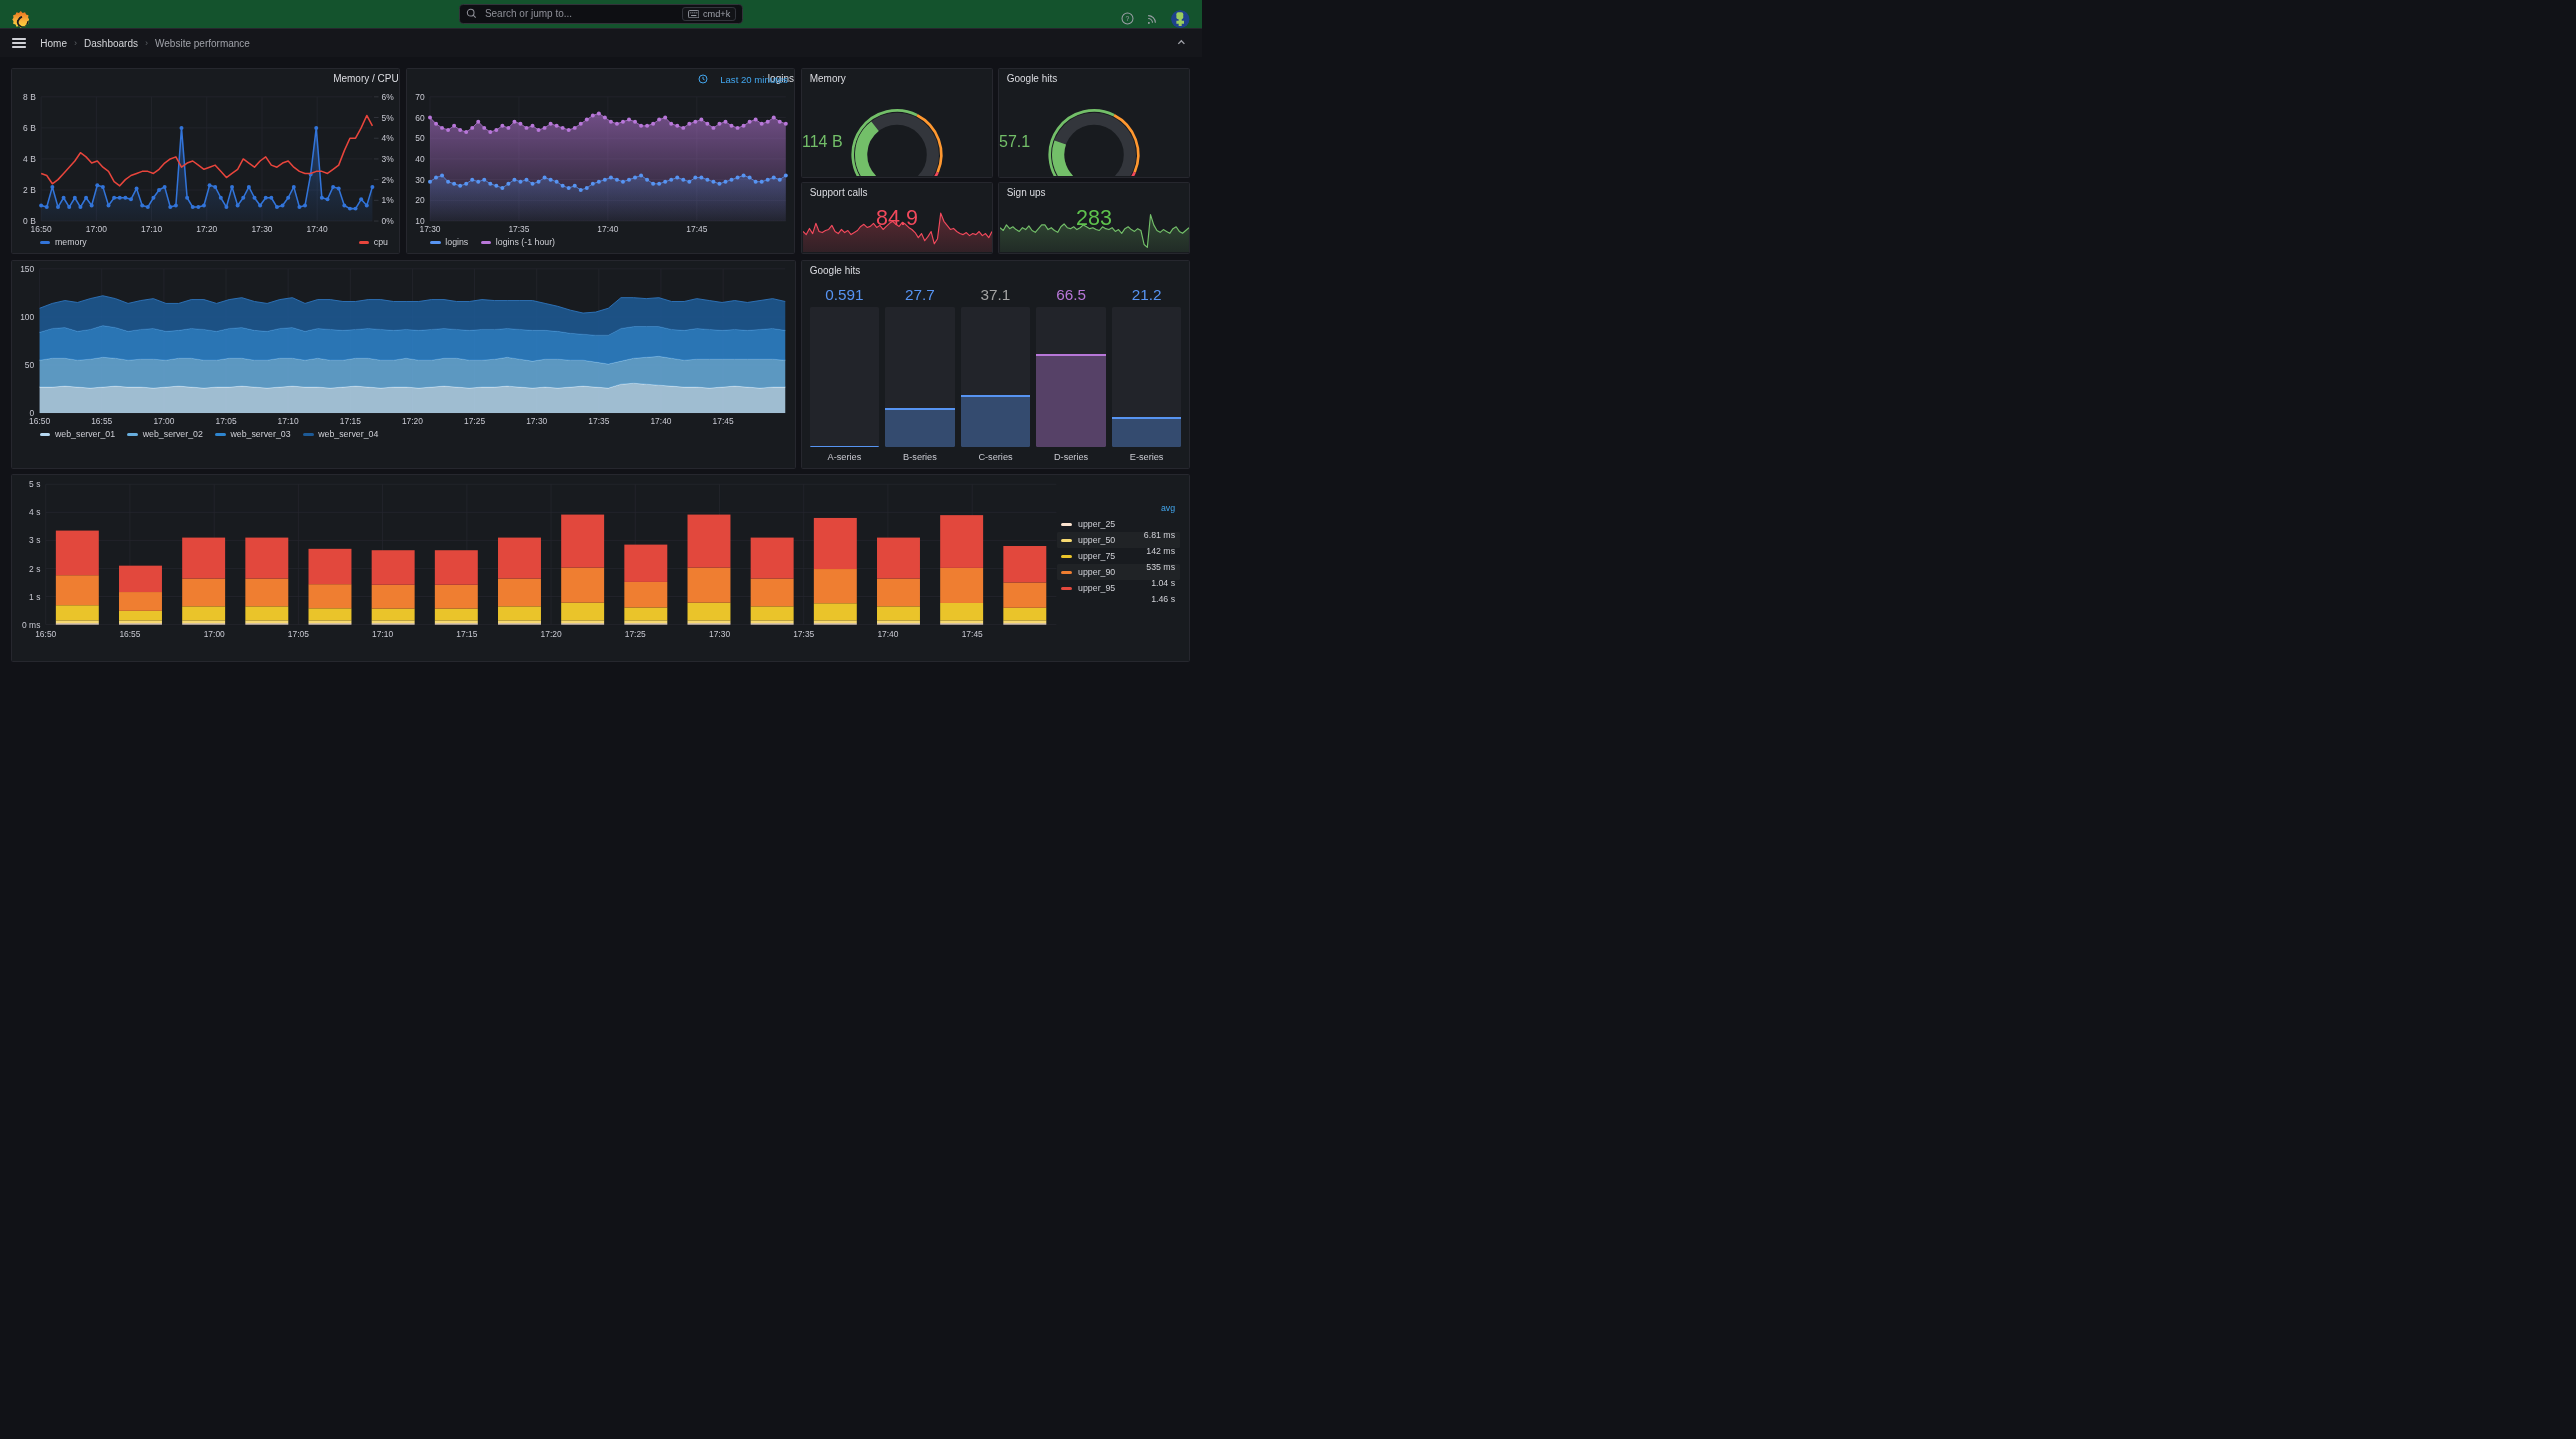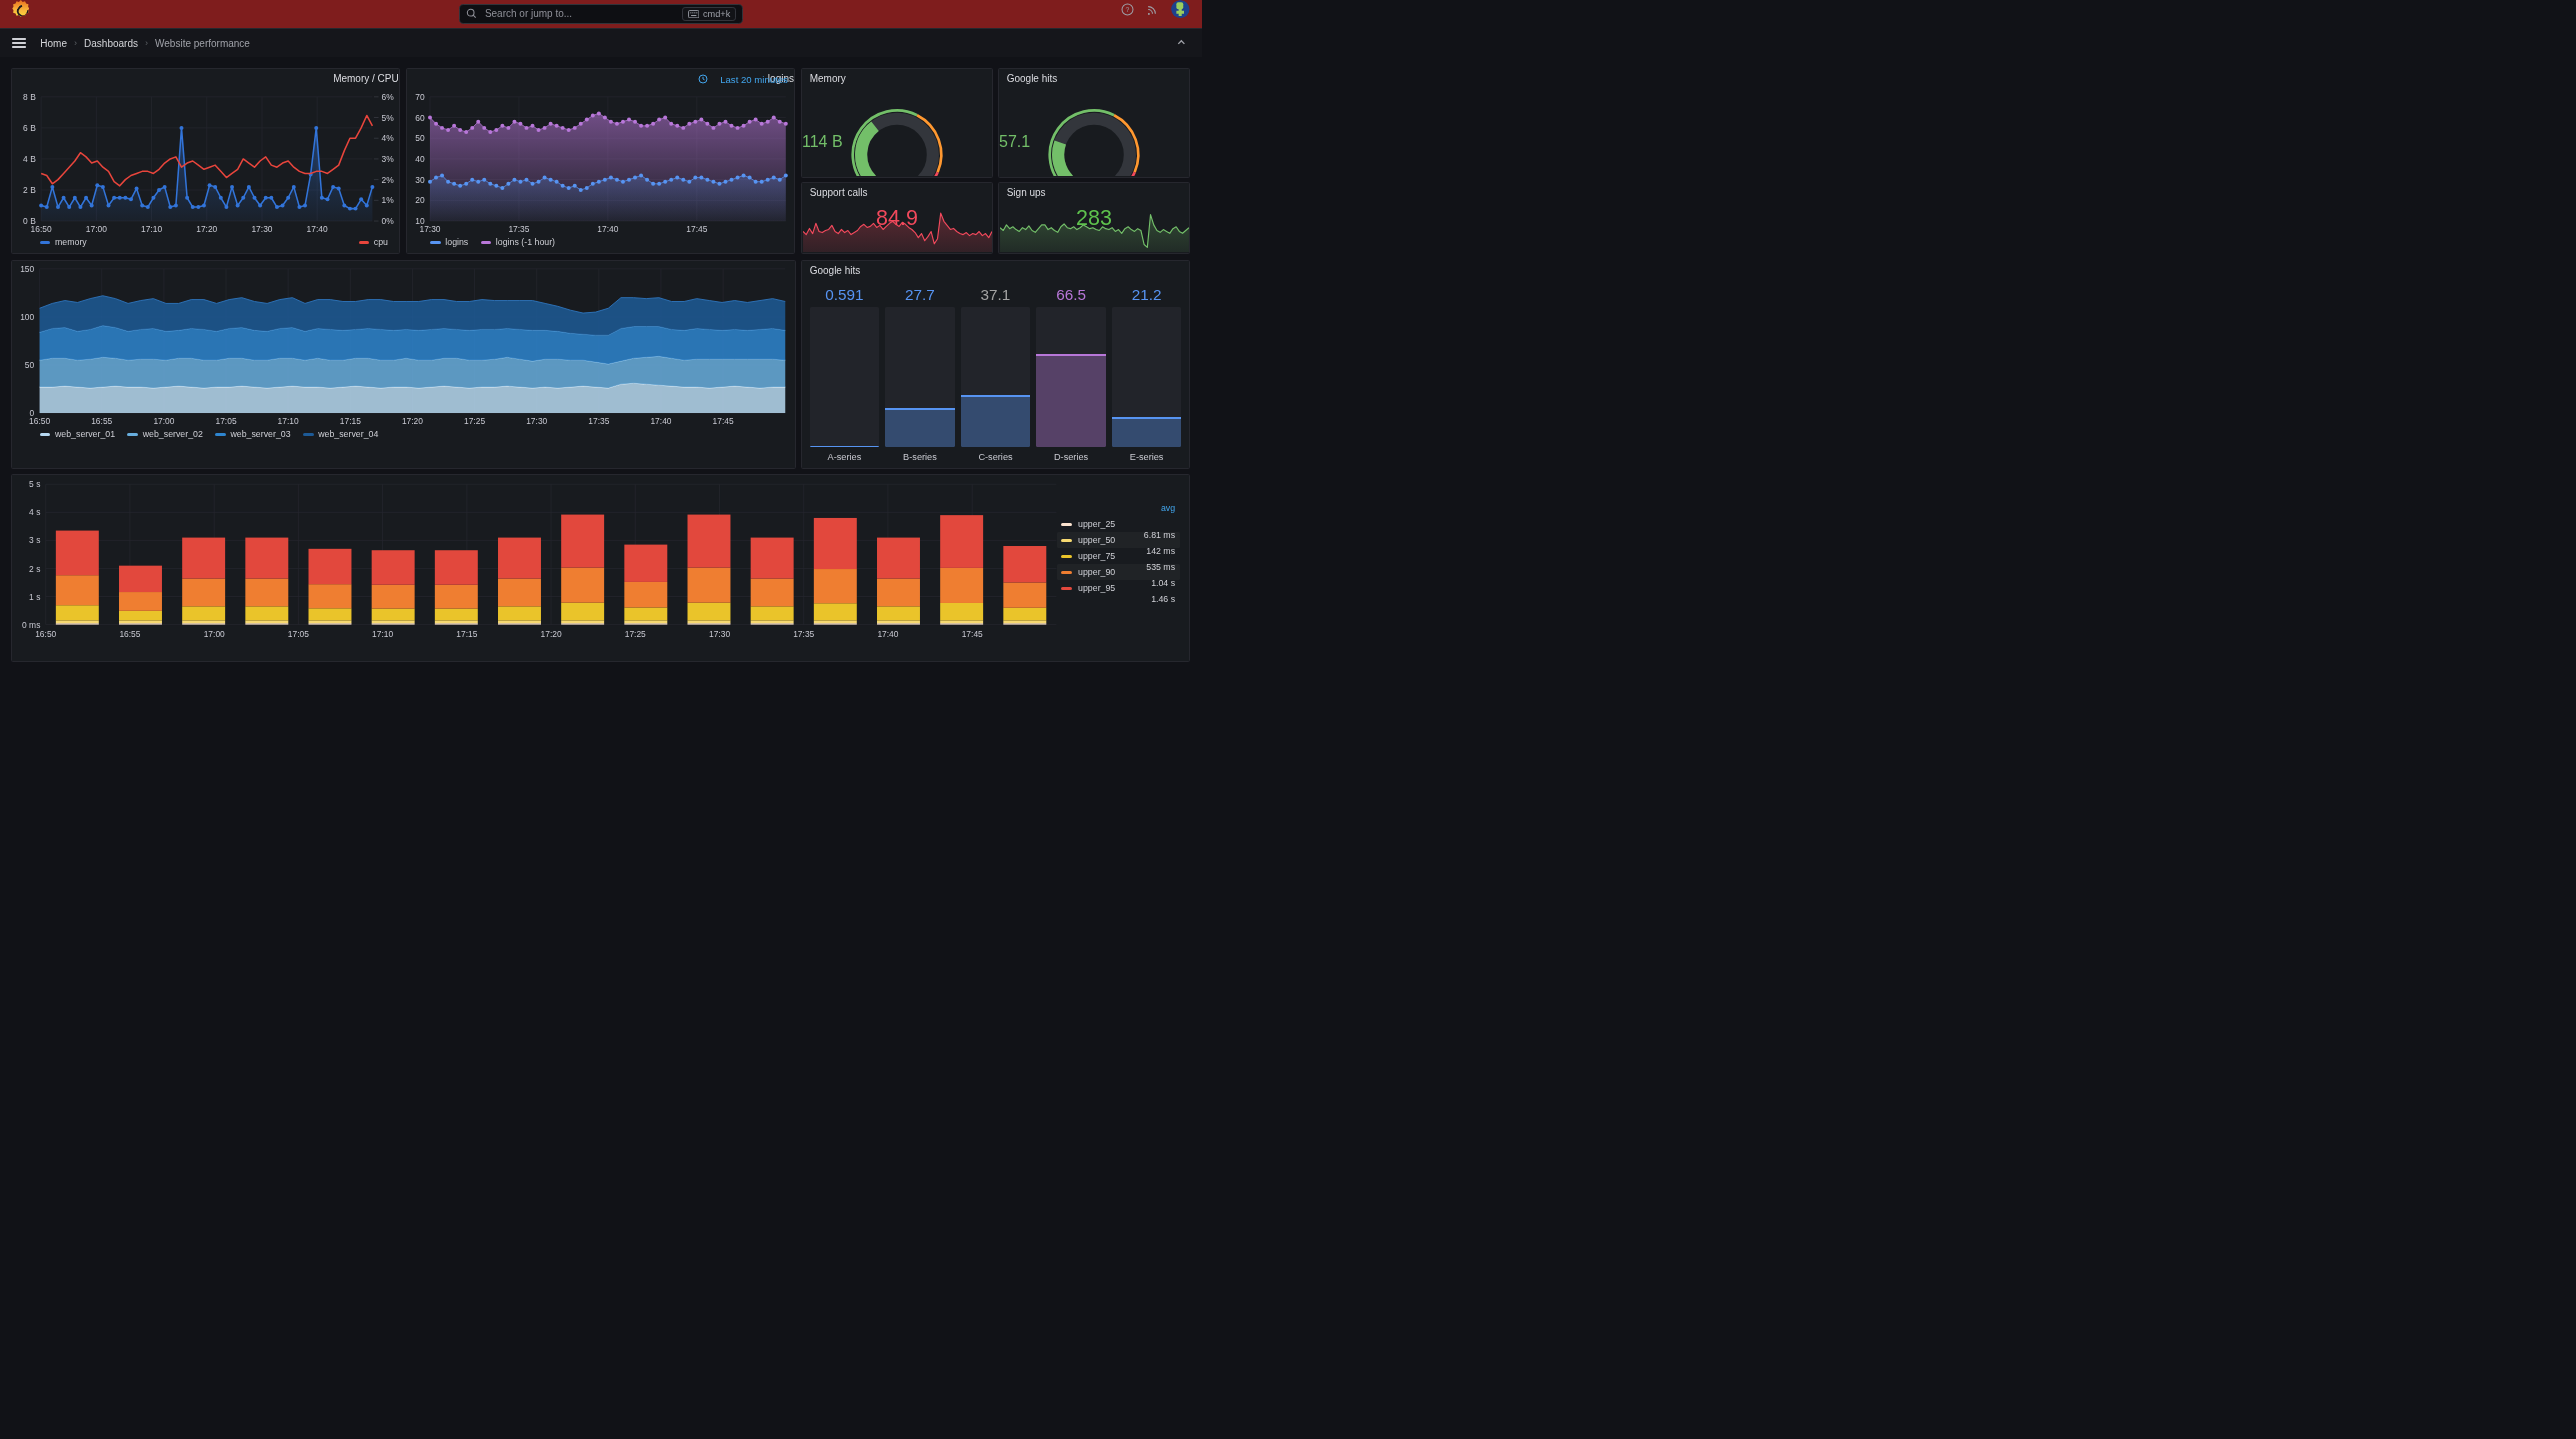--- a/index.html
+++ b/index.html
@@ -1,18 +1,18 @@
 <!DOCTYPE html>
 <html style="font-size:12.3px"><head>
 <meta charset="utf-8">
 <style>
   html,body{margin:0;padding:0;background:#111217;font-family:"Liberation Sans",sans-serif;
     color:#d8d9dd;width:1202px;height:672px;overflow:hidden;-webkit-font-smoothing:antialiased;}
-  .topbar{position:absolute;left:0;top:0;width:1202px;height:28px;background:#7f1d1d;
-    border-bottom:0.8px solid #26272d;display:flex;align-items:flex-start;}
+  .topbar{position:absolute;left:0;top:0;width:1202px;height:28px;background:#14532d;
+    border-bottom:0.8px solid #26272d;display:flex;align-items:flex-end;}
   .logo{width:17px;height:17px;margin-left:12.3px;position:relative;
     background:linear-gradient(180deg,#ec7b23 10%,#f9b73c 60%,#fad93c 100%);
     clip-path:polygon(50% 0%,61% 12%,75% 7%,81% 21%,95% 25%,93% 40%,100% 50%,93% 60%,95% 75%,81% 79%,75% 93%,61% 88%,50% 100%,39% 88%,25% 93%,19% 79%,5% 75%,7% 60%,0% 50%,7% 40%,5% 25%,19% 21%,25% 7%,39% 12%);}
   .logo::after{content:"";position:absolute;left:4.6px;top:4.6px;width:7.7px;height:7.7px;border-radius:50%;
     border:2.3px solid #1b1c21;border-top-color:transparent;transform:rotate(35deg);}
   .searchbox{position:absolute;left:50%;transform:translateX(-50%);top:3.8px;width:284px;height:20px;
     background:#0e0f13;border:0.8px solid #32333a;border-radius:4.6px;display:flex;align-items:center;padding:0 6.1px;box-sizing:border-box;}
   .searchbox input{background:transparent;border:none;outline:none;color:#bfc0c7;font-size:10px;flex:1;
     font-family:"Liberation Sans",sans-serif;}
   .searchbox input::placeholder{color:#8f9098;}

